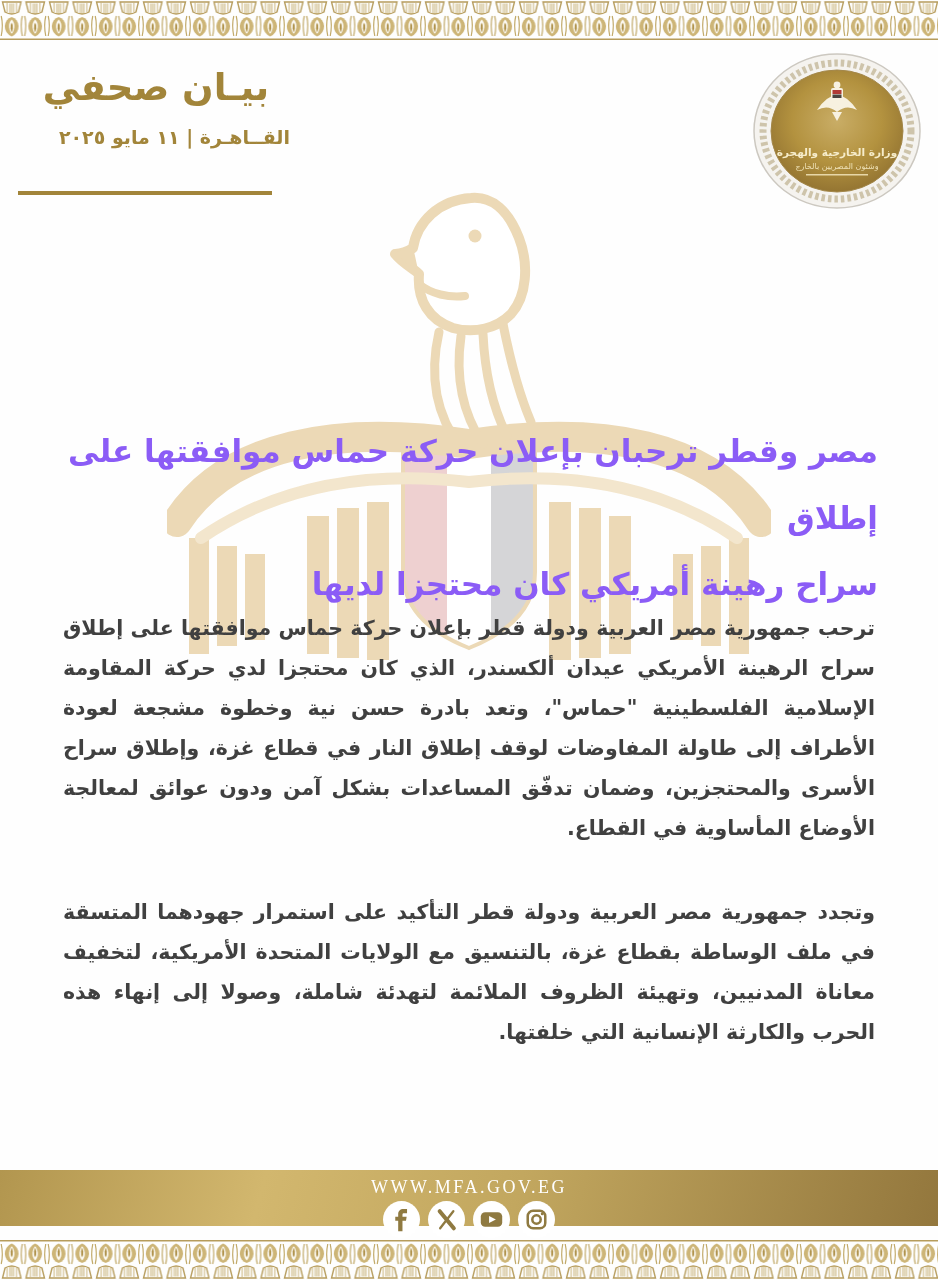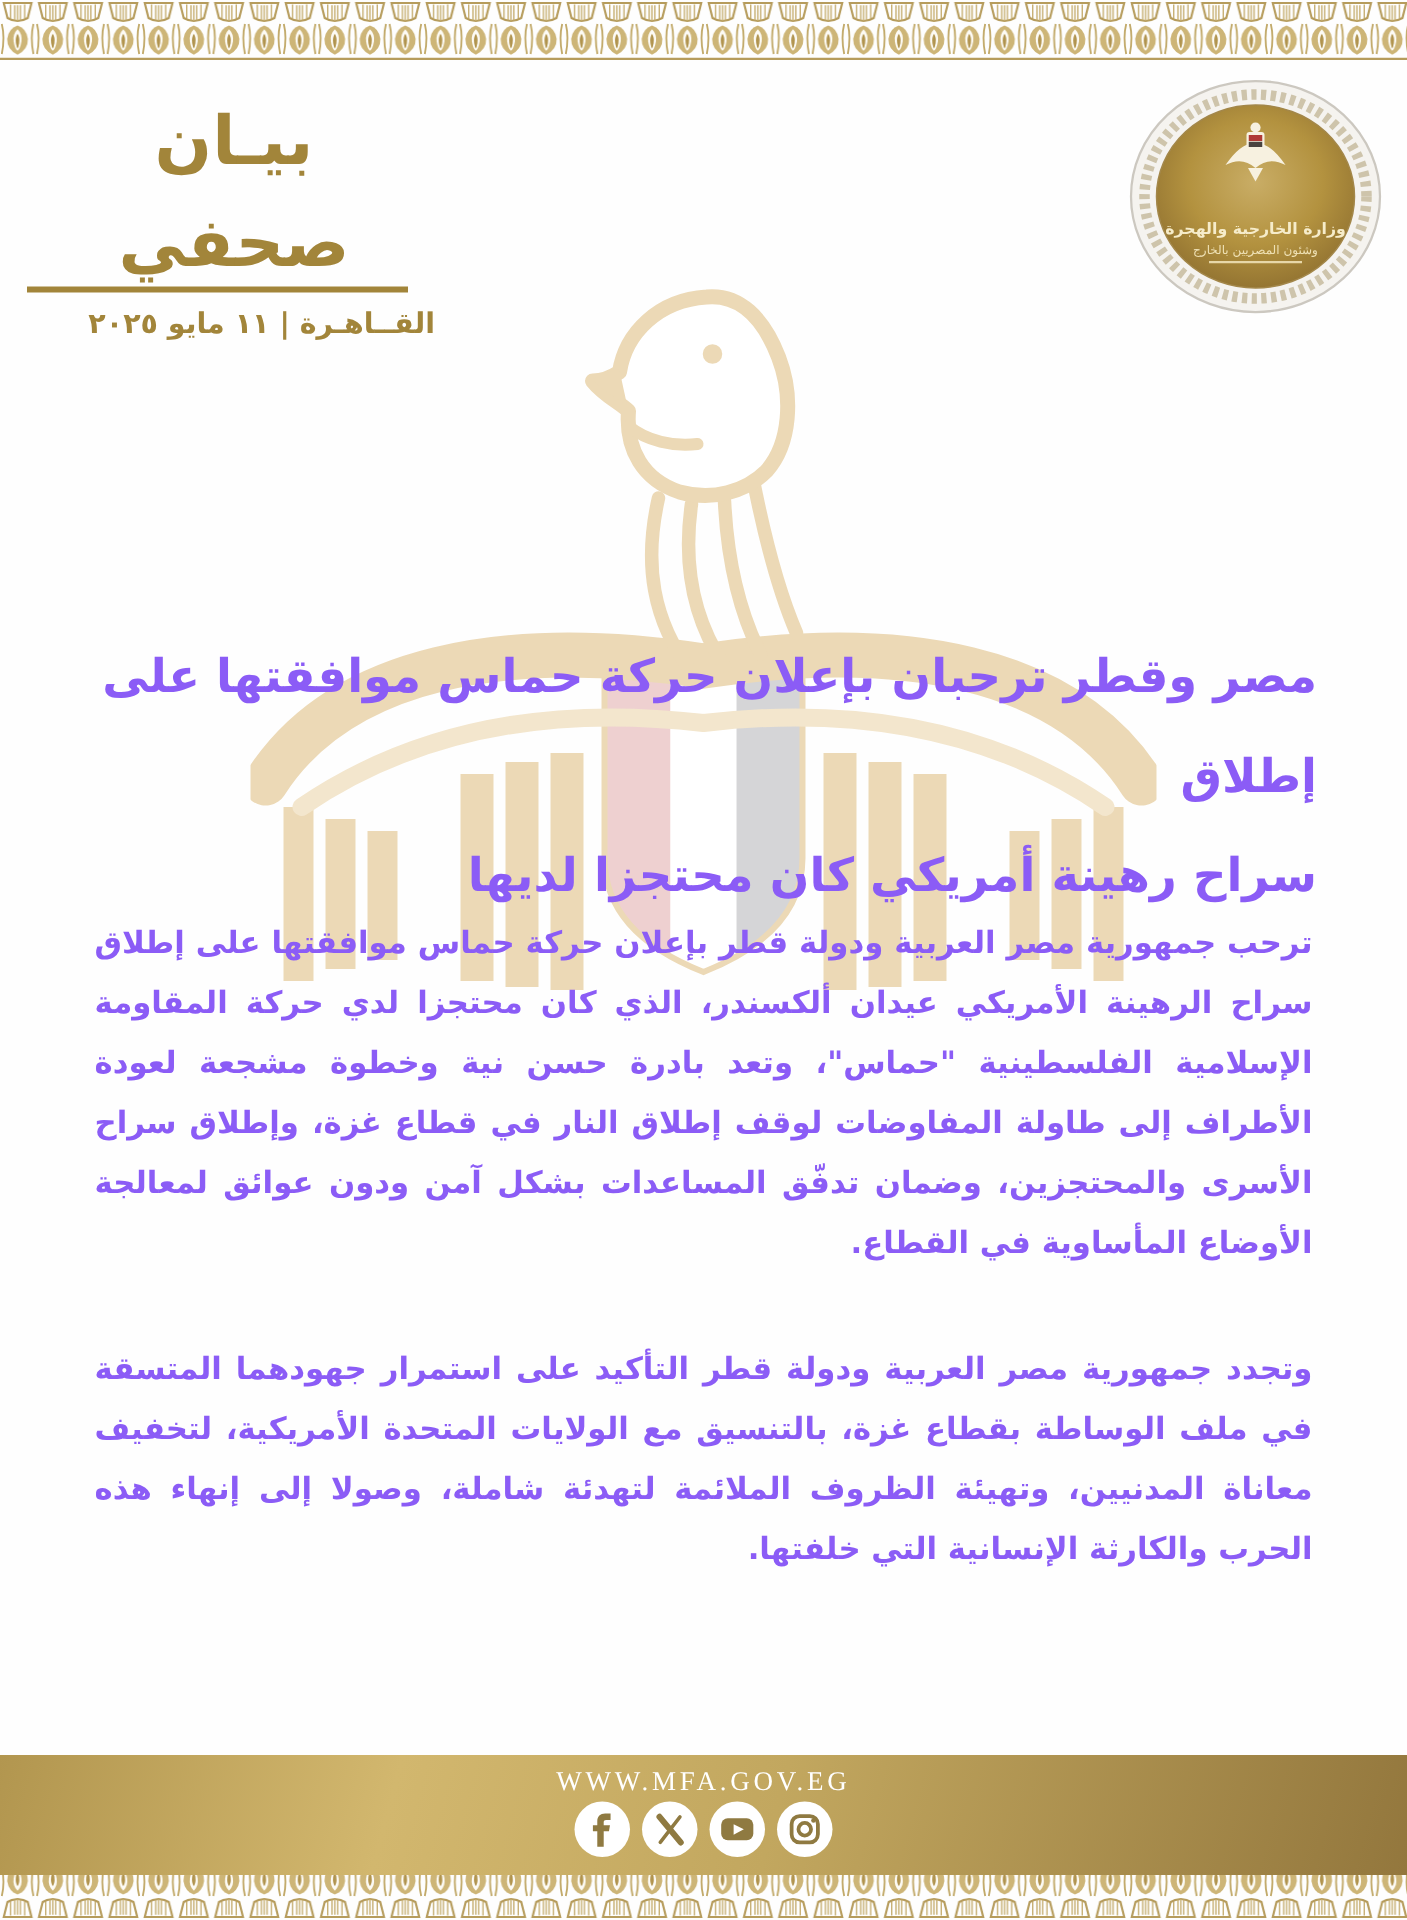--- a/index.html
+++ b/index.html
@@ -7,47 +7,47 @@
     position:relative;width:938px;height:1280px;overflow:hidden;
     background:#fefefe;font-family:"DejaVu Sans",sans-serif;
   }
   
   .border{position:absolute;left:0;width:938px;line-height:0;}
   .border.top{top:0;height:42px;}
   .border.bottom{bottom:0;height:40px;}
   
   .title-block{position:absolute;top:60px;left:22px;width:268px;text-align:center;}
   .page-title{
-    margin:0;font-size:45px;font-weight:bold;color:#a2853a;line-height:1.5;
+    margin:0;font-size:37px;font-weight:bold;color:#a2853a;line-height:1.5;
     font-family:"DejaVu Sans",sans-serif;
   }
   .dateline{margin-top:10px;font-size:19px;font-weight:bold;color:#a2853a;letter-spacing:.5px;text-align:right;}
   .header-rule{position:absolute;top:191px;left:18px;width:254px;height:4px;background:#a2853a;}
   .seal{position:absolute;top:52px;left:752px;width:170px;height:158px;}
   
   .watermark{position:absolute;top:186px;left:167px;width:604px;height:480px;z-index:0;}
   
   .headline{
     position:absolute;top:418px;left:60px;width:818px;margin:0;z-index:2;
     color:#8b5cf6;font-size:31px;font-weight:bold;text-align:right;
     line-height:2.15;white-space:pre-line;
   }
   
   .article{
     position:absolute;top:608px;left:63px;width:812px;z-index:2;
-    color:#8b5cf6;
+    color:#404040;
   }
   .article p{
     margin:0 0 44px 0;font-size:20.5px;font-weight:bold;line-height:40px;
     text-align:justify;
   }
   .article p:last-child{margin-bottom:0;}
   
   .footer-band{
-    position:absolute;top:1170px;left:0;width:938px;height:80px;z-index:1;
+    position:absolute;top:1170px;left:0;width:938px;height:56px;z-index:1;
     background:linear-gradient(105deg,#b2964f 0%,#d2b76e 28%,#c2a75f 55%,#93773d 100%);
     text-align:center;
   }
   .footer-url{
     margin-top:7px;color:#ffffff;font-family:"Liberation Serif",serif;
     font-size:18px;letter-spacing:2.5px;font-weight:500;
   }
   .footer-icons{display:flex;justify-content:center;gap:8px;margin-top:3px;}
   .ic{
     width:37px;height:37px;border-radius:50%;background:#ffffff;color:#8f7a41;

